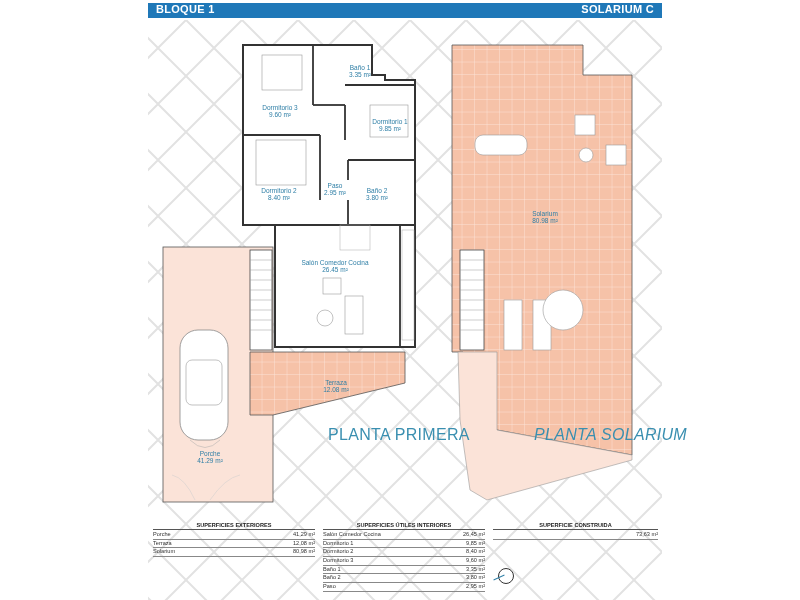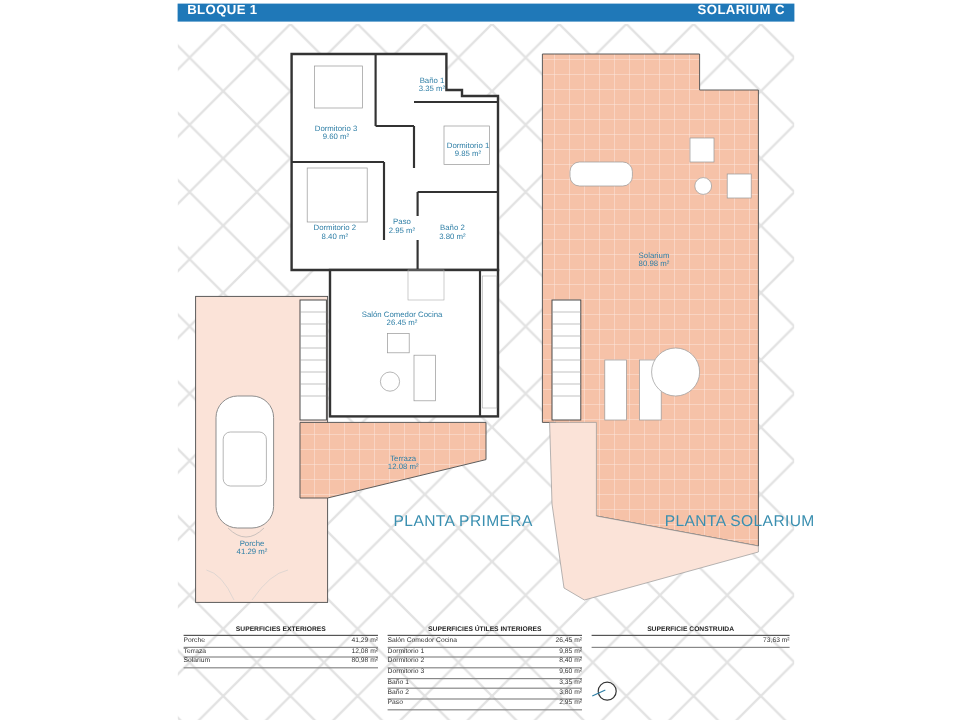--- a/index.html
+++ b/index.html
@@ -1,21 +1,21 @@
 <!DOCTYPE html>
 <html><head>
 <meta charset="utf-8">
 <style>
   html, body { margin:0; padding:0; background:#ffffff; }
   body { width:800px; height:600px; position:relative; overflow:hidden; font-family:"Liberation Sans", sans-serif; }
   .header { position:absolute; left:148px; top:3px; width:514px; height:15px; background:#1f78b8; color:#fff; font-weight:bold; font-size:11px; display:flex; justify-content:space-between; padding:0 8px; box-sizing:border-box; letter-spacing:0.3px; }
   .bg { position:absolute; left:148px; top:20px; width:514px; height:580px; }
   .plan { position:absolute; left:0; top:0; }
   .label { position:absolute; font-size:6.5px; color:#2f7fa6; text-align:center; line-height:7px; white-space:nowrap; transform:translateX(-50%); }
-  .plan-title { position:absolute; font-size:13px; color:#3a8fb0; letter-spacing:0.3px; white-space:nowrap; }
+  .plan-title { position:absolute; font-size:16px; color:#3a8fb0; letter-spacing:0.3px; white-space:nowrap; }
   .table { position:absolute; font-size:5.6px; color:#333; }
   .table .ttl { font-weight:bold; text-align:center; font-size:5.6px; color:#222; border-bottom:1px solid #555; padding-bottom:1px; margin-bottom:1px; }
   .table .row { display:flex; justify-content:space-between; border-bottom:1px solid #888; height:7.7px; line-height:7.7px; }
   .compass { position:absolute; left:498px; top:568px; width:14px; height:14px; border:1.3px solid #333; border-radius:50%; }
   .compass::after { content:""; position:absolute; left:-6px; top:8px; width:12px; height:1px; background:#2f7fa6; transform:rotate(-25deg); }
 </style>
 </head>
 <body>
 
 <div class="header">
@@ -154,21 +154,21 @@
 <div class="label" style="left:210px;top:450px;">
   <div>Porche</div>
     <div>41.29 m²</div>
 </div>
 <div class="label" style="left:545px;top:210px;">
   <div>Solarium</div>
     <div>80.98 m²</div>
 </div>
 
 <div class="plan-title" style="left:328px;top:426px;">PLANTA PRIMERA</div>
-<div class="plan-title" style="left:554px;top:426px;">PLANTA SOLARIUM</div>
+<div class="plan-title" style="left:534px;top:426px;font-style:italic;">PLANTA SOLARIUM</div>
 
 <div class="table" style="left:153px;top:522px;width:162px;">
   <div class="ttl">SUPERFICIES EXTERIORES</div>
   <div class="row">
       <span>Porche</span>
       <span>41,29 m²</span>
     </div>
   <div class="row">
       <span>Terraza</span>
       <span>12,08 m²</span>

